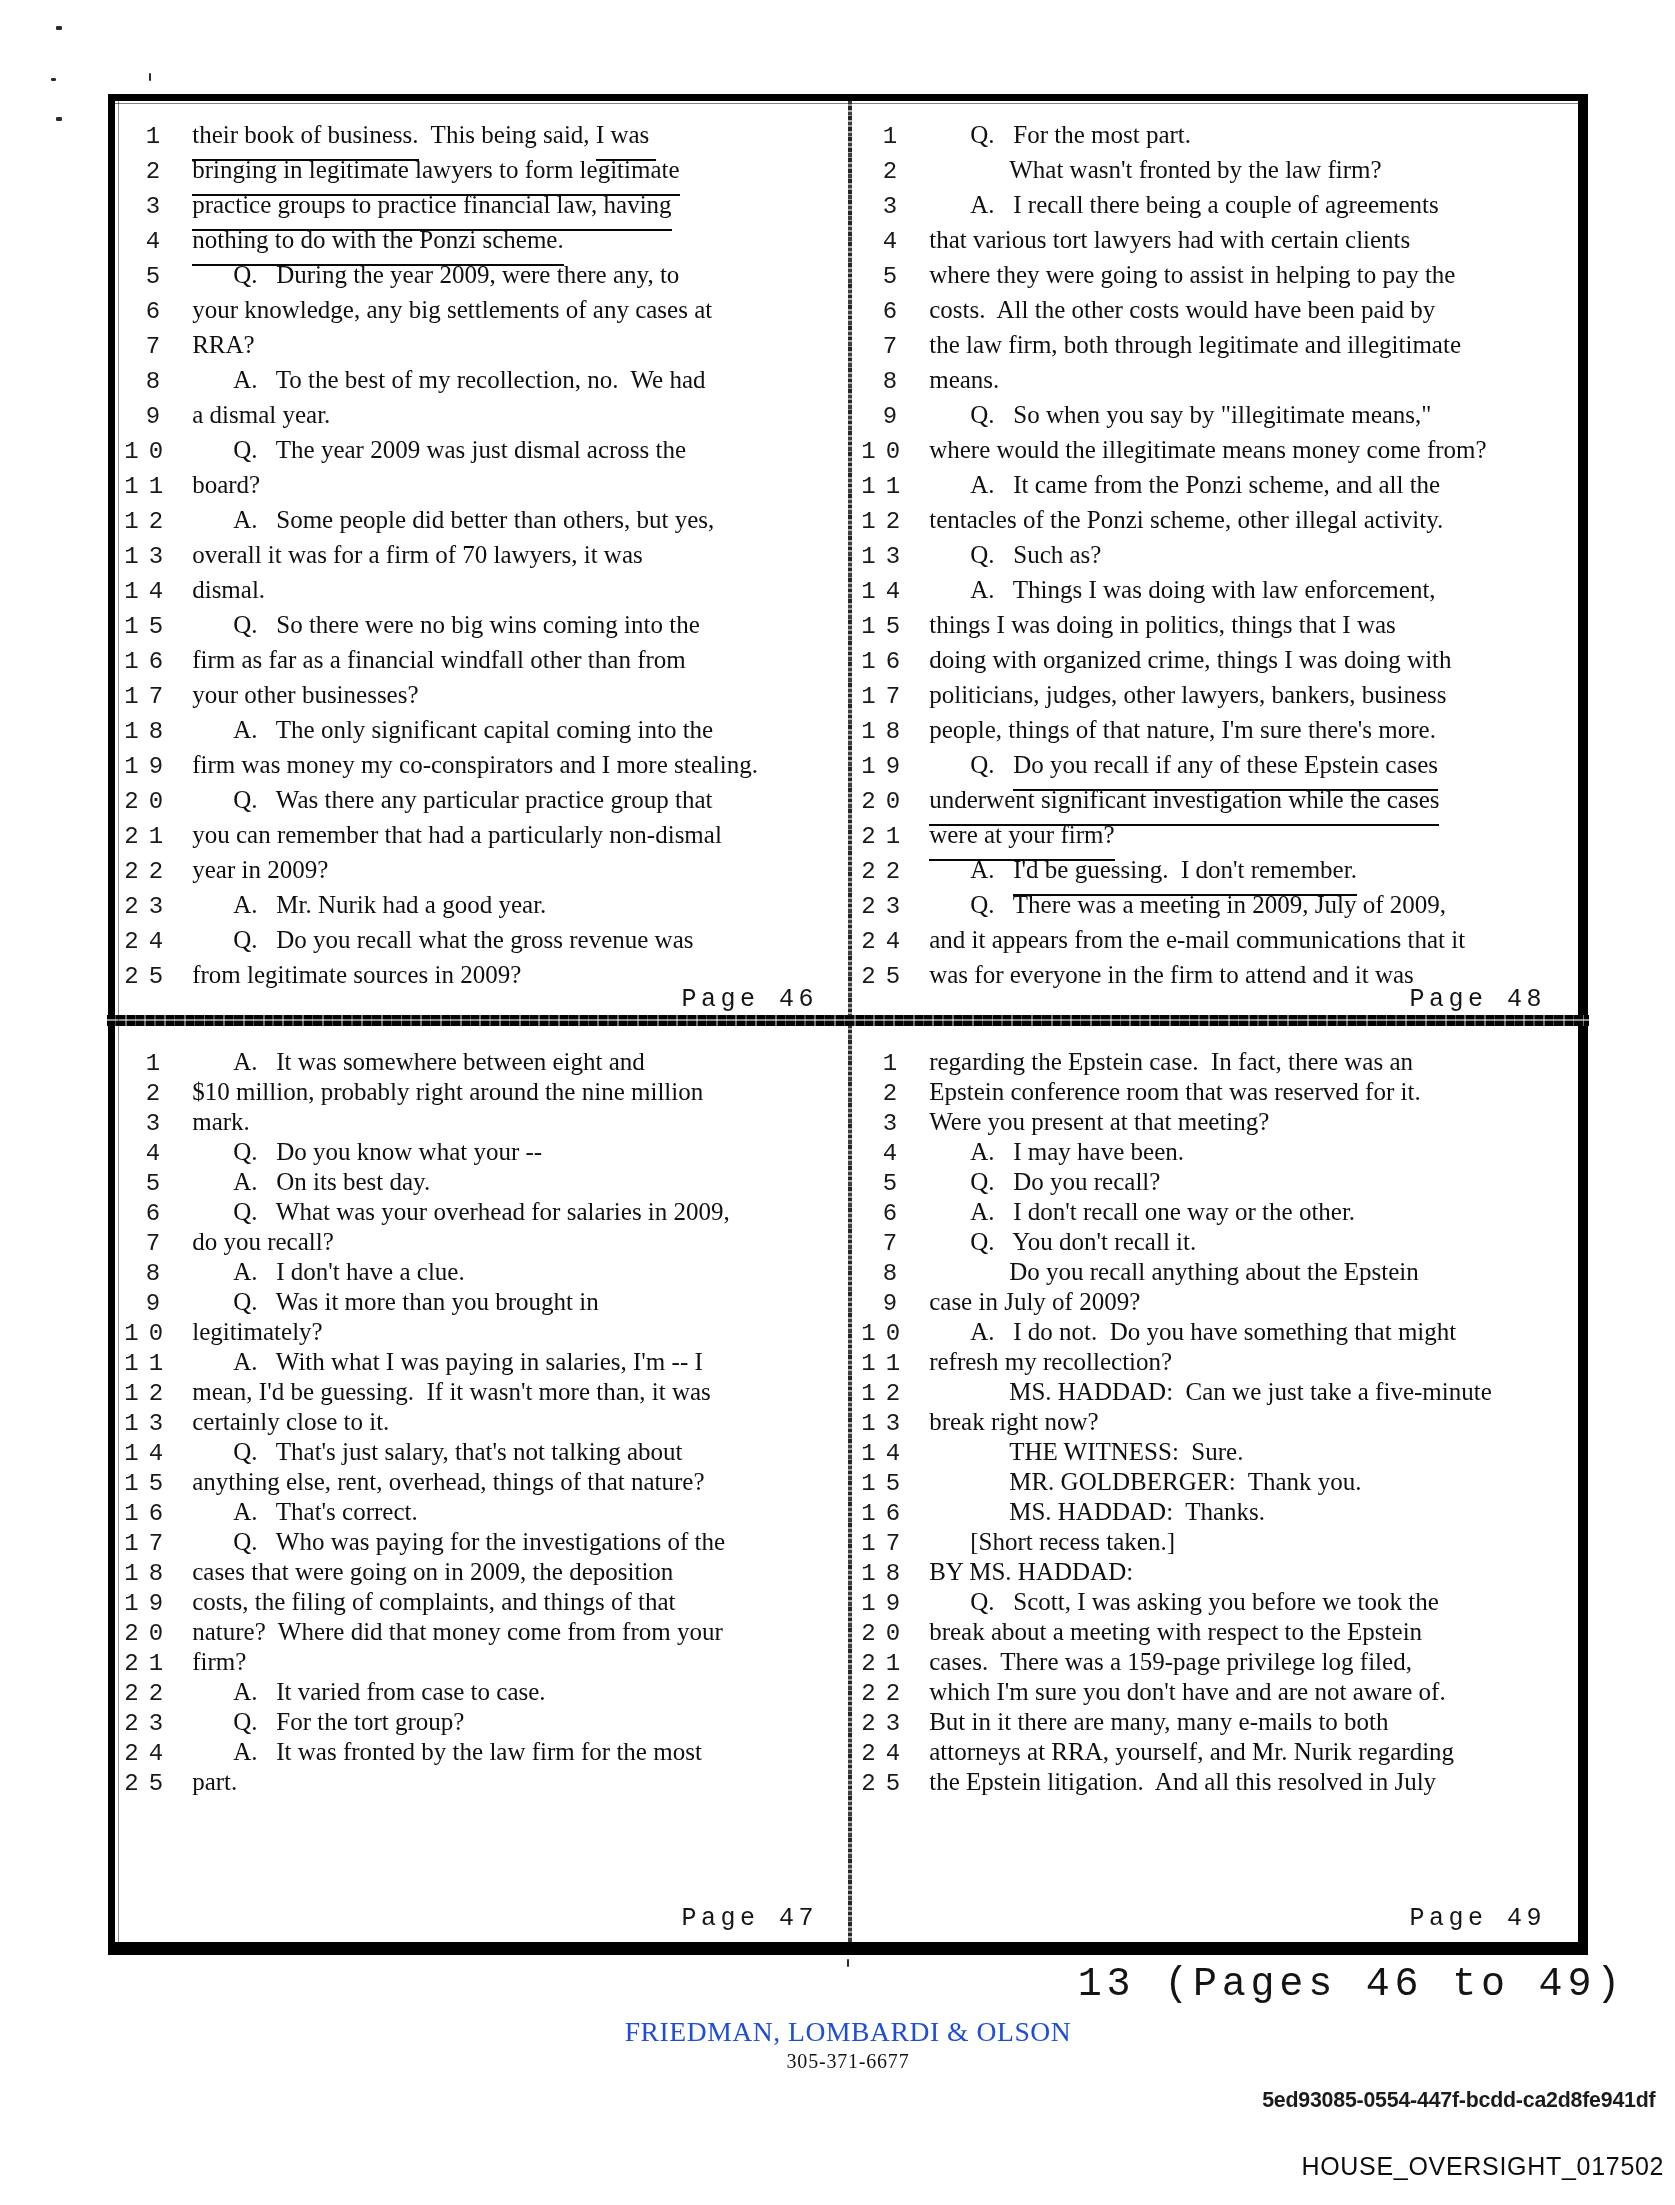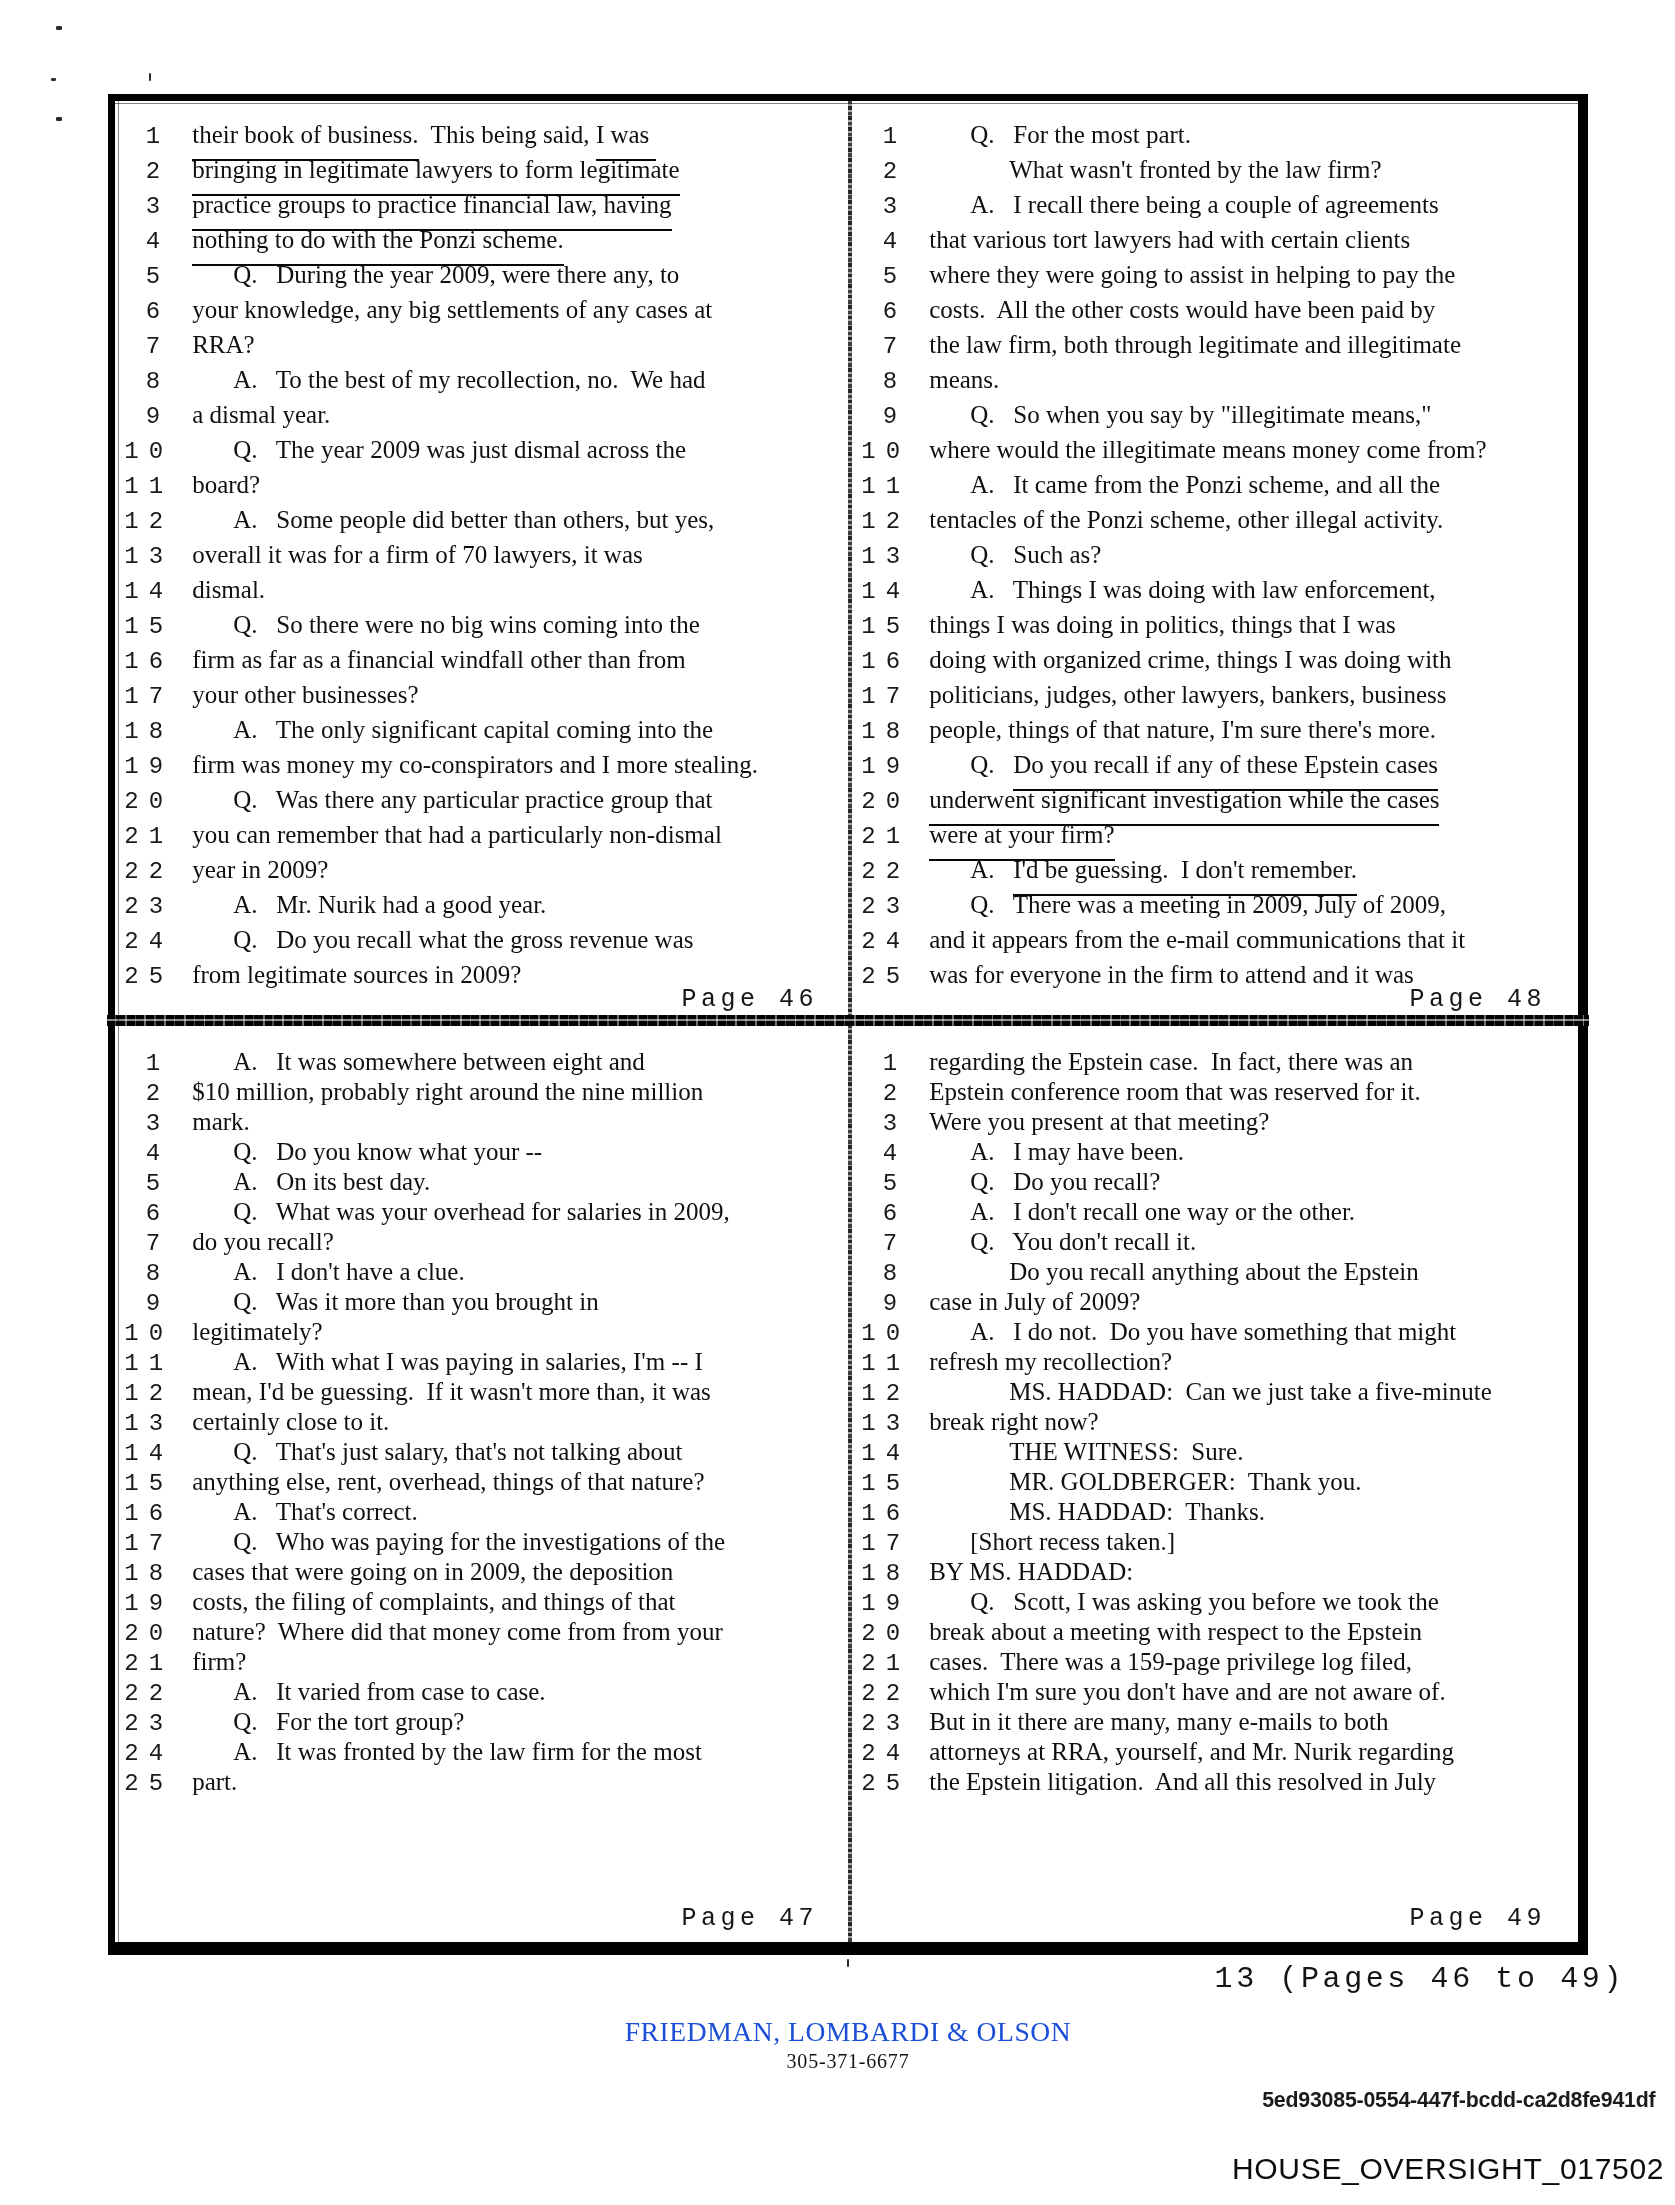--- a/index.html
+++ b/index.html
@@ -34,29 +34,29 @@
   .lt{margin-left:22px;font-size:25px;color:#101010;}
   .ind1{padding-left:41px;}
   .ind2{padding-left:80px;}
   .u{border-bottom:2.6px solid #070707;padding-bottom:11px;}
   .page-label{position:absolute;right:30px;font-family:"Liberation Mono", monospace;
       font-size:25px;letter-spacing:.18em;color:#161616;}
   .q-top .page-label{top:884px;}
   .q-bottom .page-label{top:878px;}
   
   .pages-range{position:absolute;top:1962px;right:51px;font-family:"Liberation Mono", monospace;
-      font-size:30px;letter-spacing:.12em;color:#141414;}
+      font-size:40px;letter-spacing:.12em;color:#141414;}
   .firm-name{position:absolute;top:2016px;left:108px;width:1480px;text-align:center;
       font-size:27.6px;letter-spacing:.02em;color:#1d4ed8;}
   .firm-phone{position:absolute;top:2050px;left:108px;width:1480px;text-align:center;
       font-size:20px;letter-spacing:.04em;color:#121212;}
   .doc-id{position:absolute;top:2087px;right:21px;font-family:"Liberation Sans", sans-serif;
       font-weight:bold;font-size:22px;letter-spacing:-0.01em;color:#1b1b1b;transform:scaleX(.97);transform-origin:right;}
   .bates{position:absolute;top:2152px;right:11.8px;font-family:"Liberation Sans", sans-serif;
-      font-size:30px;letter-spacing:0.7px;color:#0c0c0c;}
+      font-size:25px;letter-spacing:0.7px;color:#0c0c0c;}
   
   .artifact{position:absolute;background:#2a2a2a;border-radius:1.3px;}
   .a1{left:56px;top:26px;width:5.9px;height:3.9px;}
   .a2{left:51px;top:78px;width:5.2px;height:2.6px;}
   .a3{left:56px;top:117px;width:5.9px;height:3.9px;}
   .a4{left:149px;top:73px;width:2px;height:7.9px;}
   .a5{left:847px;top:1959px;width:2px;height:7.9px;}
 </style>
 </head>
 <body>

